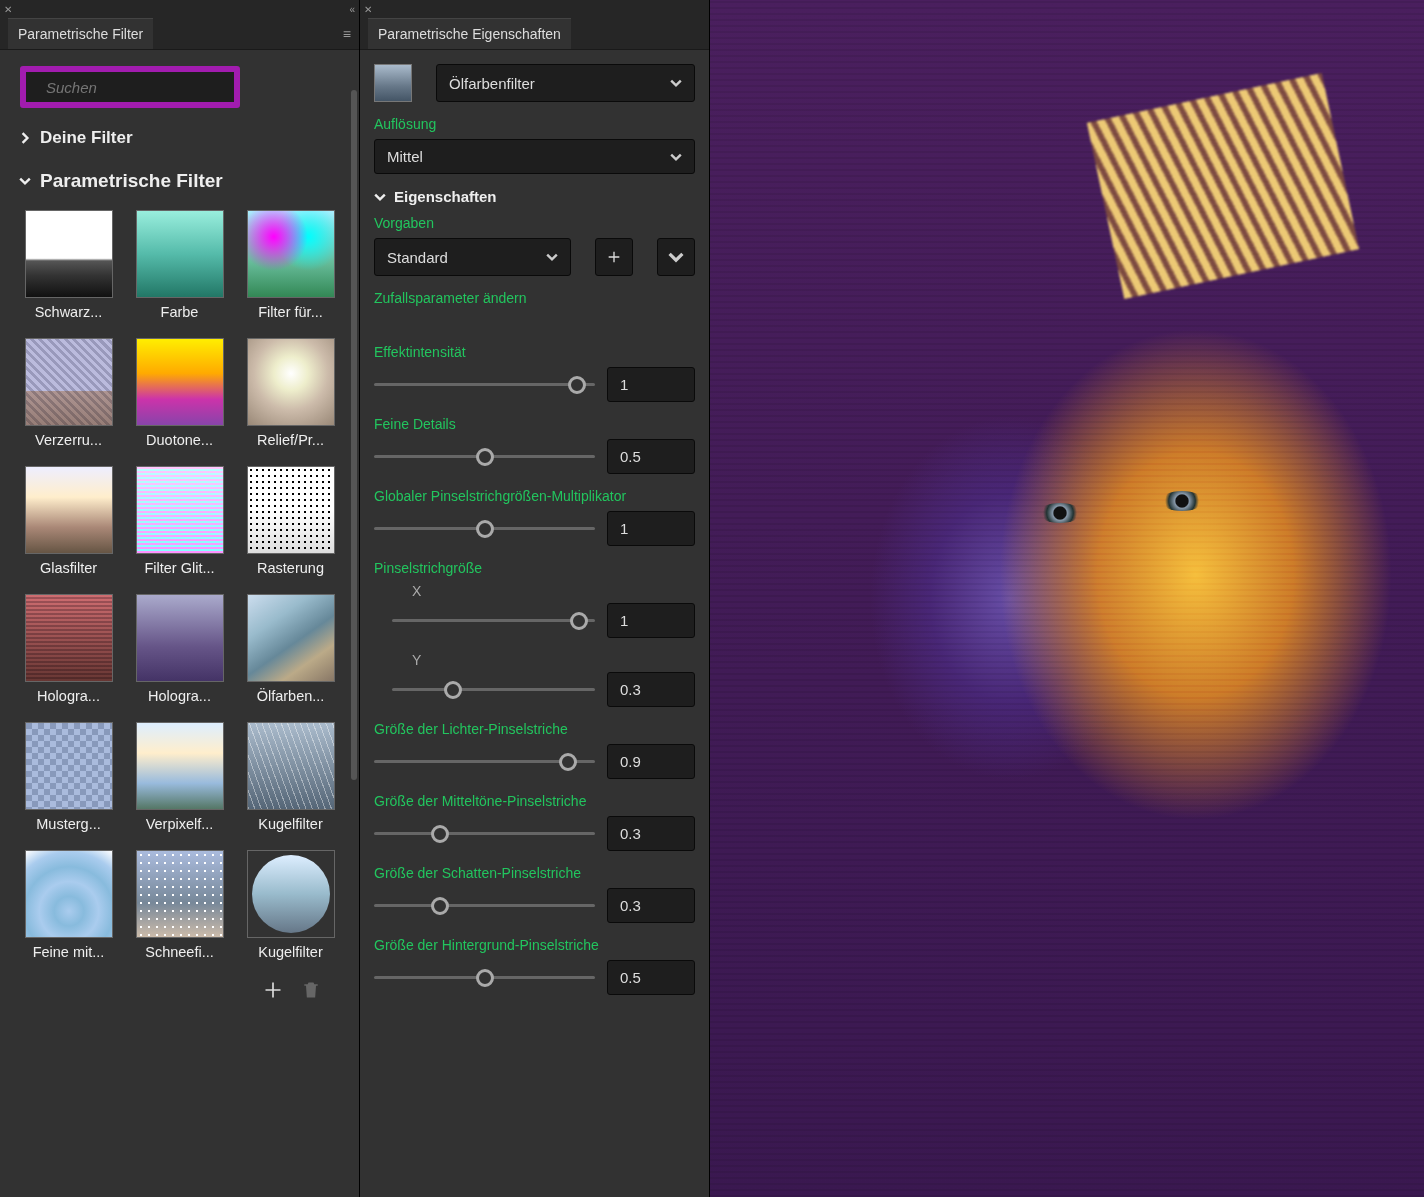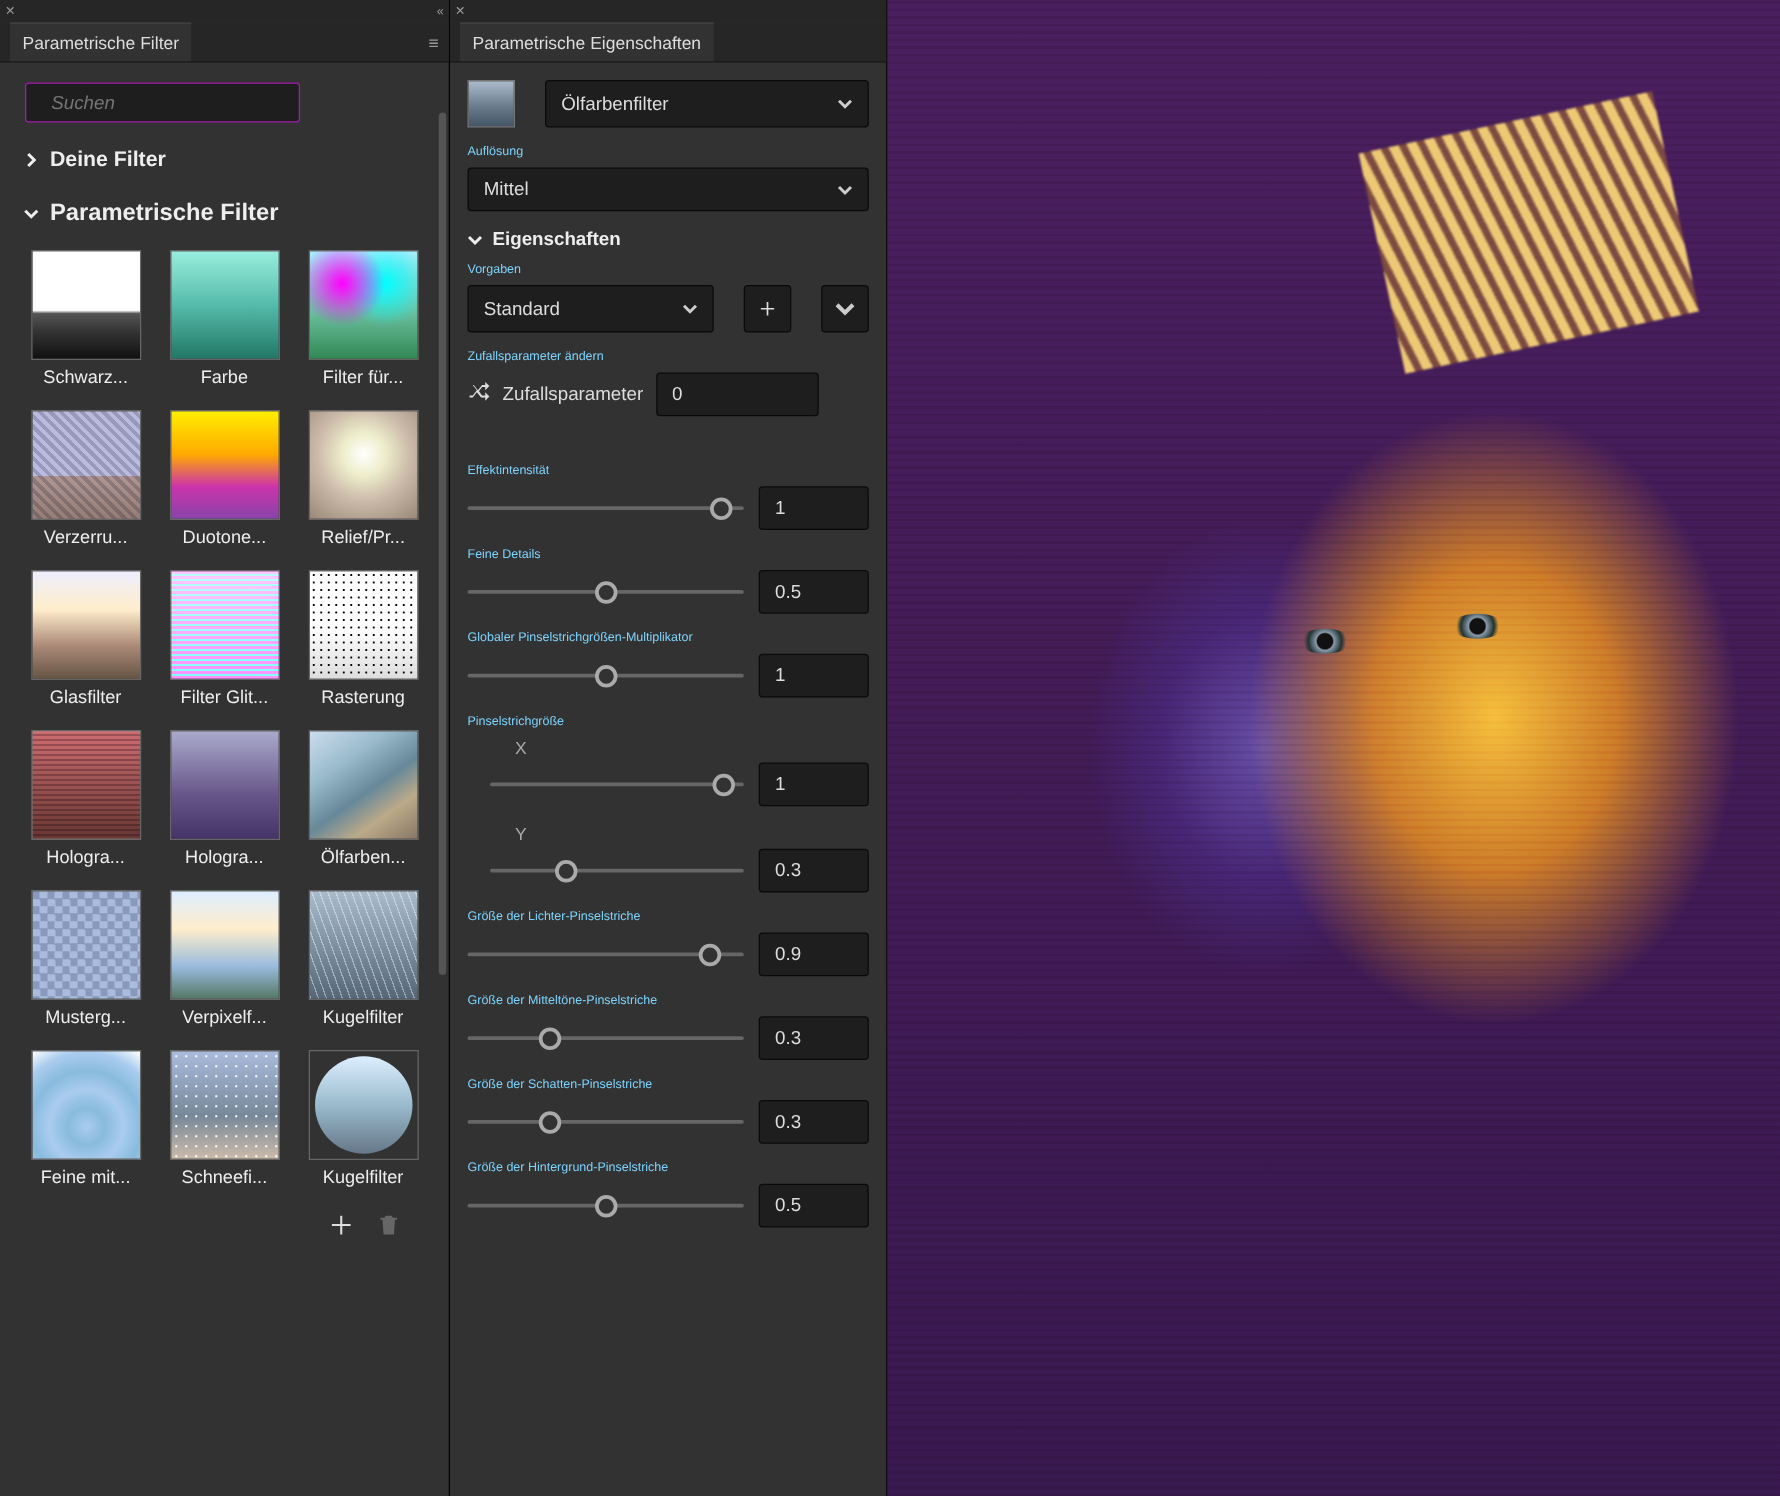--- a/index.html
+++ b/index.html
@@ -8,41 +8,41 @@
 .left-panel { width: 360px; border-right: 1px solid #000; }
 .props-panel { width: 350px; border-right: 1px solid #000; position: relative; }
 .canvas { flex: 1; display: flex; align-items: center; justify-content: center; background: #4a1f5e; position: relative; overflow: hidden; }
 .titlebar { height: 18px; background: #262626; display: flex; align-items: center; padding: 0 4px; font-size: 10px; color: #999; justify-content: space-between; }
 .titlebar .tb-left { display: flex; align-items: center; gap: 6px; }
 .tab-row { height: 32px; background: #262626; display: flex; align-items: center; padding: 0 8px; border-bottom: 1px solid #1a1a1a; justify-content: space-between; }
 .tab { padding: 7px 10px; font-size: 14px; color: #ddd; background: #323232; border-top: 1px solid #444; }
 .menu-icon { color: #999; font-size: 14px; cursor: pointer; }
 .body { padding: 12px 16px; overflow-y: auto; flex: 1; position: relative; }
 .scrollbar-fake { position: absolute; right: 2px; top: 40px; width: 6px; height: 690px; background: #555; border-radius: 3px; }
-.search-box { display: flex; align-items: center; background: #1e1e1e; border: 1px solid #a21caf; border-radius: 3px; padding: 6px 10px; margin: 4px 4px 14px 4px; width: 220px; }
+.search-box { display: flex; align-items: center; background: #1e1e1e; border: 6px solid #a21caf; border-radius: 3px; padding: 6px 10px; margin: 4px 4px 14px 4px; width: 220px; }
 .search-box svg { width: 18px; height: 18px; fill: #999; margin-right: 10px; }
 .search-box input { background: transparent; border: none; color: #ccc; font-size: 15px; font-style: italic; outline: none; flex:1; }
 .section-head { display: flex; align-items: center; font-size: 17px; font-weight: 600; color: #eee; padding: 6px 2px; cursor: pointer; gap: 8px; }
 .sub-section-head { font-size: 19px; font-weight: 700; }
 .chev { width: 14px; height: 14px; display:inline-flex; align-items:center; justify-content:center; }
 .grid { display: grid; grid-template-columns: repeat(3, 1fr); gap: 18px 14px; padding: 12px 4px; }
 .thumb-item { display: flex; flex-direction: column; align-items: center; cursor: pointer; }
 .thumb { width: 88px; height: 88px; border: 1px solid #666; background: #555; position: relative; overflow: hidden; }
 .thumb-label { font-size: 14.5px; color: #eee; margin-top: 6px; max-width: 92px; white-space: nowrap; overflow: hidden; text-overflow: ellipsis; text-align: center; }
 .footer-actions { display: flex; justify-content: flex-end; padding: 8px 22px; gap: 18px; }
 .footer-actions svg { width: 20px; height: 20px; fill: #ddd; cursor: pointer; }
 .footer-actions .trash svg { fill: #666; }
 
 
 .prop-body { padding: 14px 14px; overflow-y: auto; flex:1; }
 .filter-select-row { display: flex; gap: 24px; margin-bottom: 14px; }
 .mini-thumb { width: 38px; height: 38px; border: 1px solid #777; background: linear-gradient(180deg,#abc 0%,#678 60%,#456 100%); }
 .dropdown { flex:1; background: #1e1e1e; border: 1px solid #0a0a0a; border-radius: 3px; display: flex; align-items: center; justify-content: space-between; padding: 8px 12px; font-size: 15px; color: #ddd; cursor:pointer;}
 .dropdown.full { width: 100%; }
-.plabel { font-size: 10px; color: #7dd3fc; margin-bottom: 7px; }
+.plabel { font-size: 14px; color: #22c55e; margin-bottom: 7px; }
 .plabel.big { font-size: 15px; color: #eee; font-weight: 700; display:flex; align-items:center; gap:8px; margin-top:8px; margin-bottom:10px;}
 .row { margin-bottom: 14px; }
 .preset-row { display: flex; gap: 24px; }
 .icon-btn { width: 38px; height: 38px; background: #1e1e1e; border: 1px solid #0a0a0a; border-radius: 3px; display:flex; align-items:center; justify-content:center; cursor:pointer;}
 .icon-btn svg { width: 16px; height: 16px; stroke: #ddd; fill:none; stroke-width:2;}
 .rand-row { display: flex; align-items: center; gap: 10px; }
 .rand-label-box { display:flex; align-items:center; gap:8px; background: transparent; }
 .shuffle svg { width: 20px; height: 20px; fill: #ddd; }
 .num-input { width: 130px; background: #1e1e1e; border: 1px solid #0a0a0a; border-radius: 3px; padding: 8px 12px; font-size: 15px; color: #ddd; }
 .num-input.sm { width: 88px; }
@@ -273,29 +273,20 @@
         <div class="icon-btn">
             <svg viewBox="0 0 10 10">
               <path d="M1 3l4 4 4-4" stroke="#ccc" stroke-width="2" fill="none"></path>
             </svg>
           </div>
       </div>
     </div>
 
     <div class="row">
       <div class="plabel">Zufallsparameter ändern</div>
-      <div class="rand-row">
-        <div class="rand-label-box">
-          <span class="shuffle"><svg viewBox="0 0 24 24">
-                <path d="M17 3l4 4-4 4V8h-3l-3 4 3 4h3v-3l4 4-4 4v-3h-4l-4-5-4 5H2v-2h3l4-5-4-5H2V6h4l4 5 4-5h3V3z"></path>
-              </svg></span>
-          <span style="font-size:15px;color:#ddd;">Zufallsparameter</span>
-        </div>
-        <input class="num-input" value="0" style="">
-      </div>
     </div>
 
     <div style="height:24px;"></div>
 
     <div id="sliders">
         <div class="row">
           <div class="plabel">Effektintensität</div>
           <div class="slider-row">
             <div class="slider">
               <div class="slider-track"></div>

